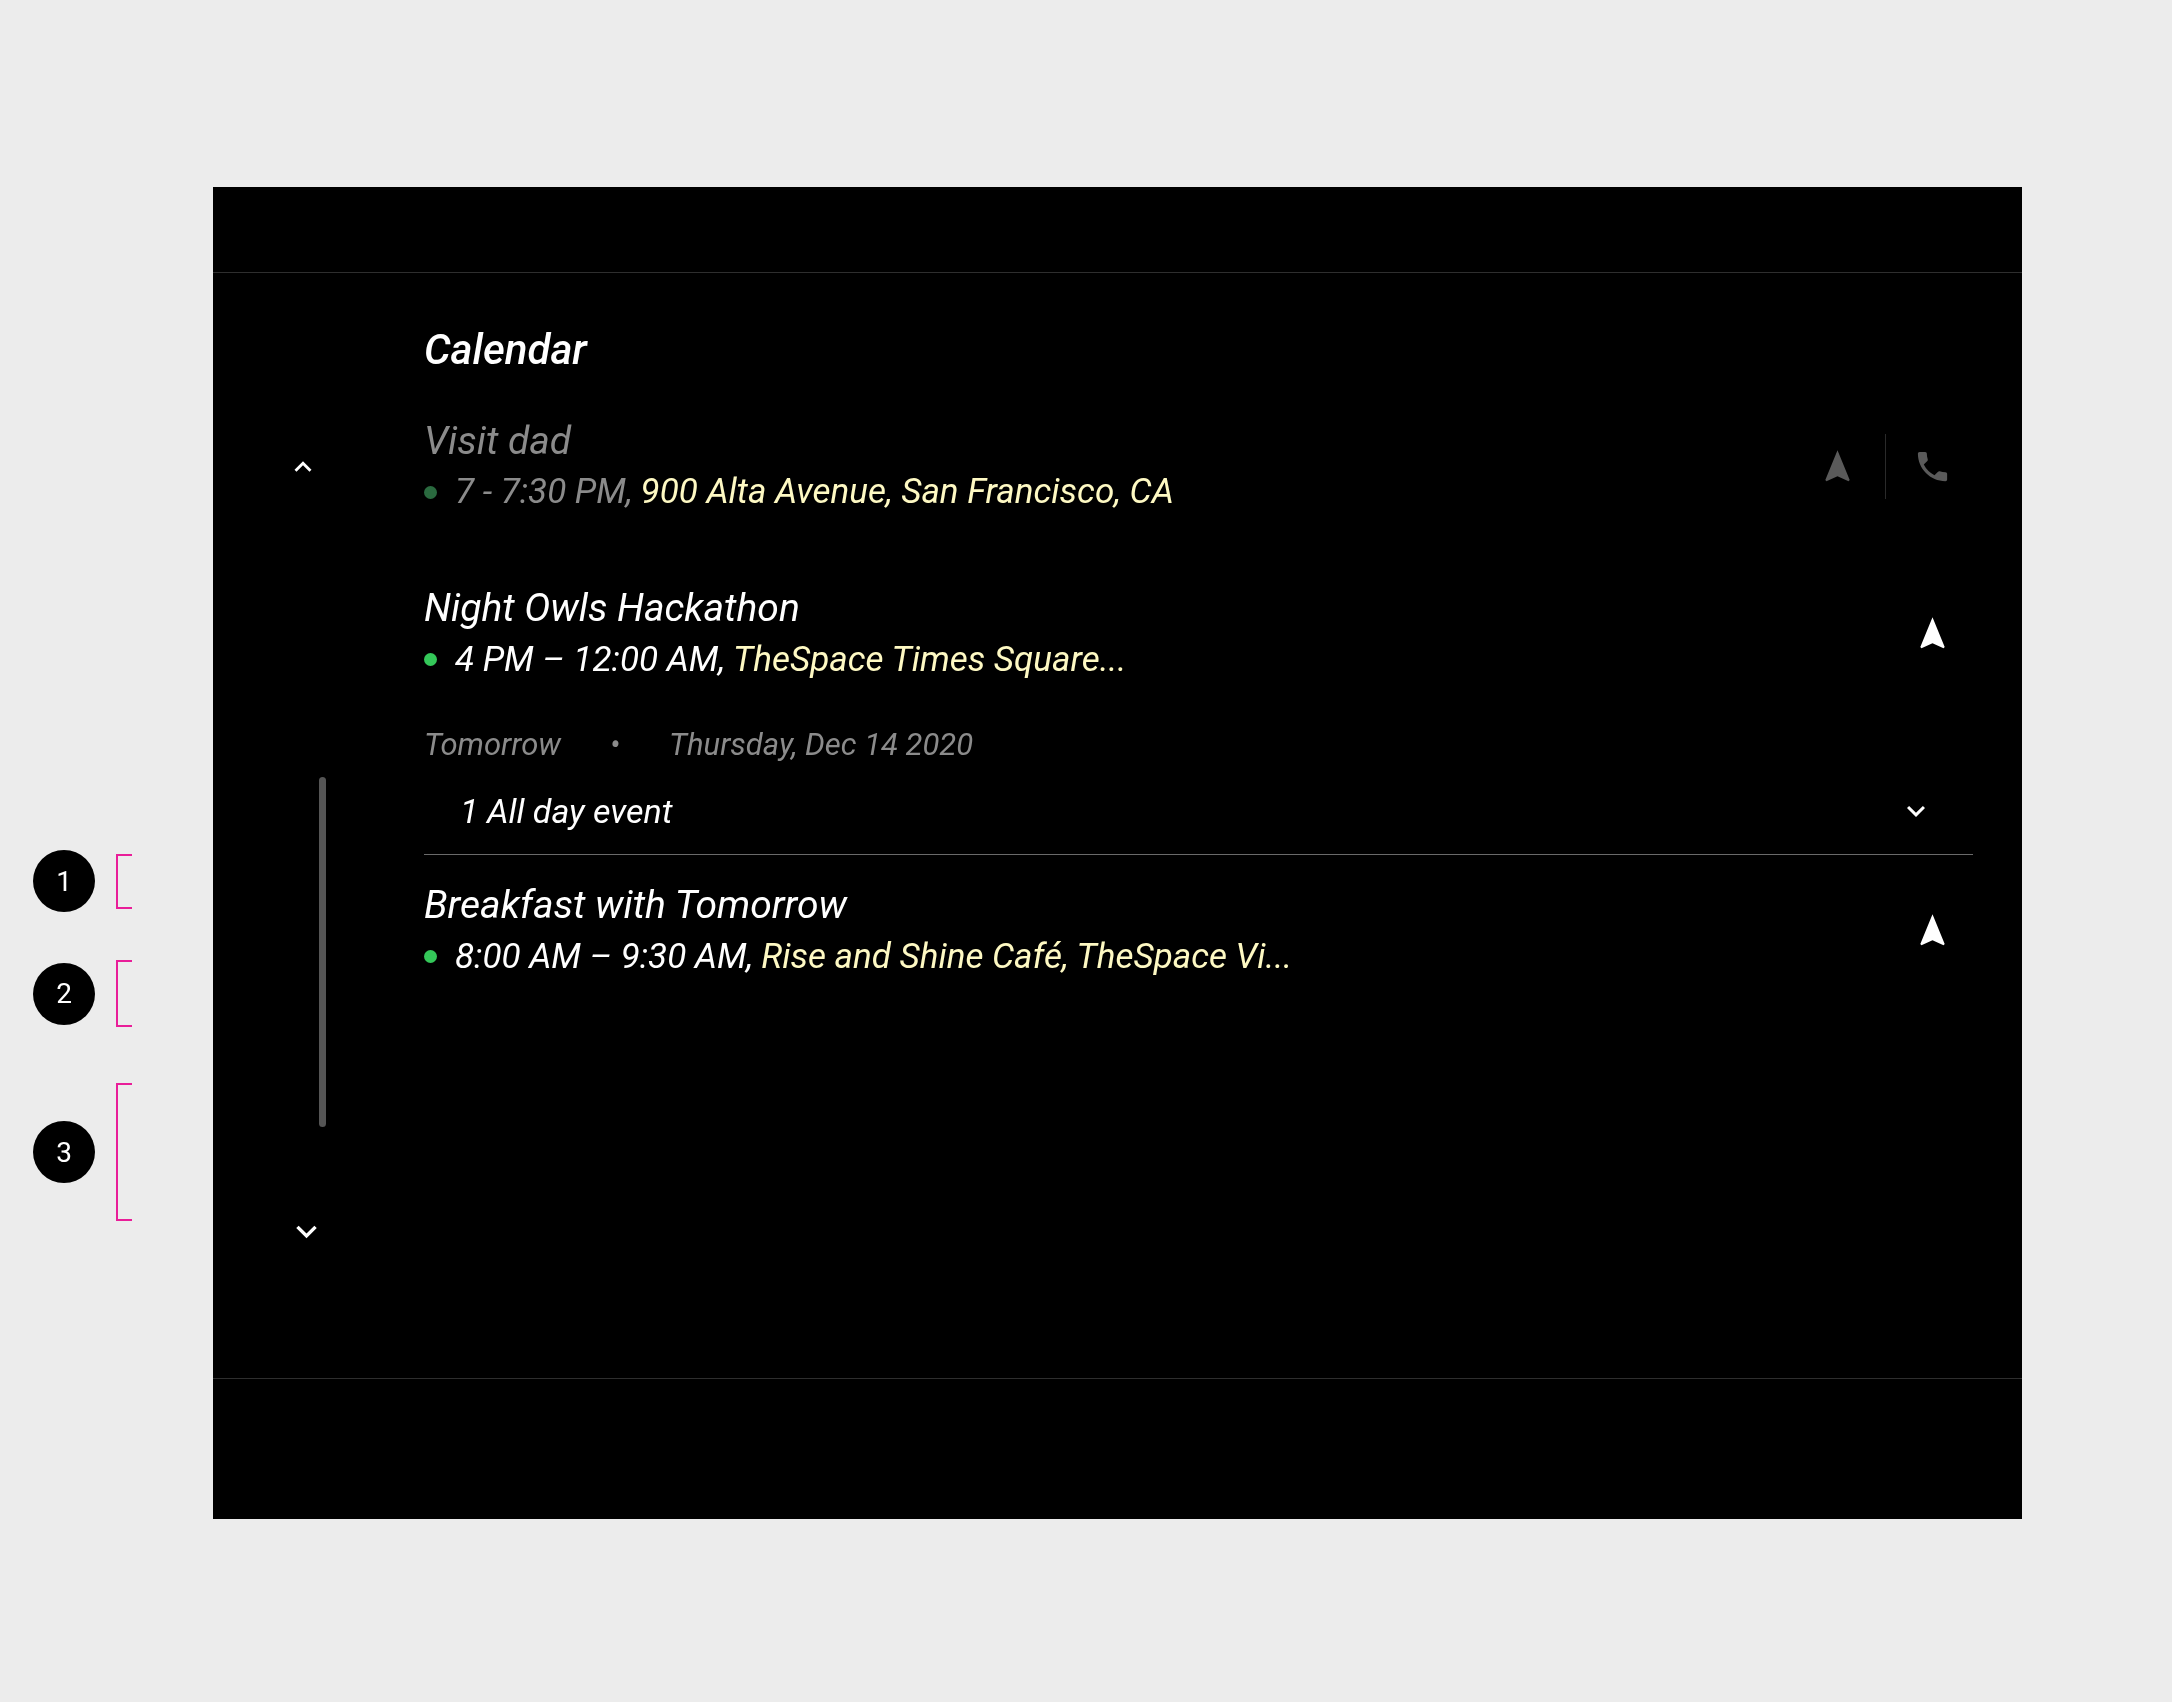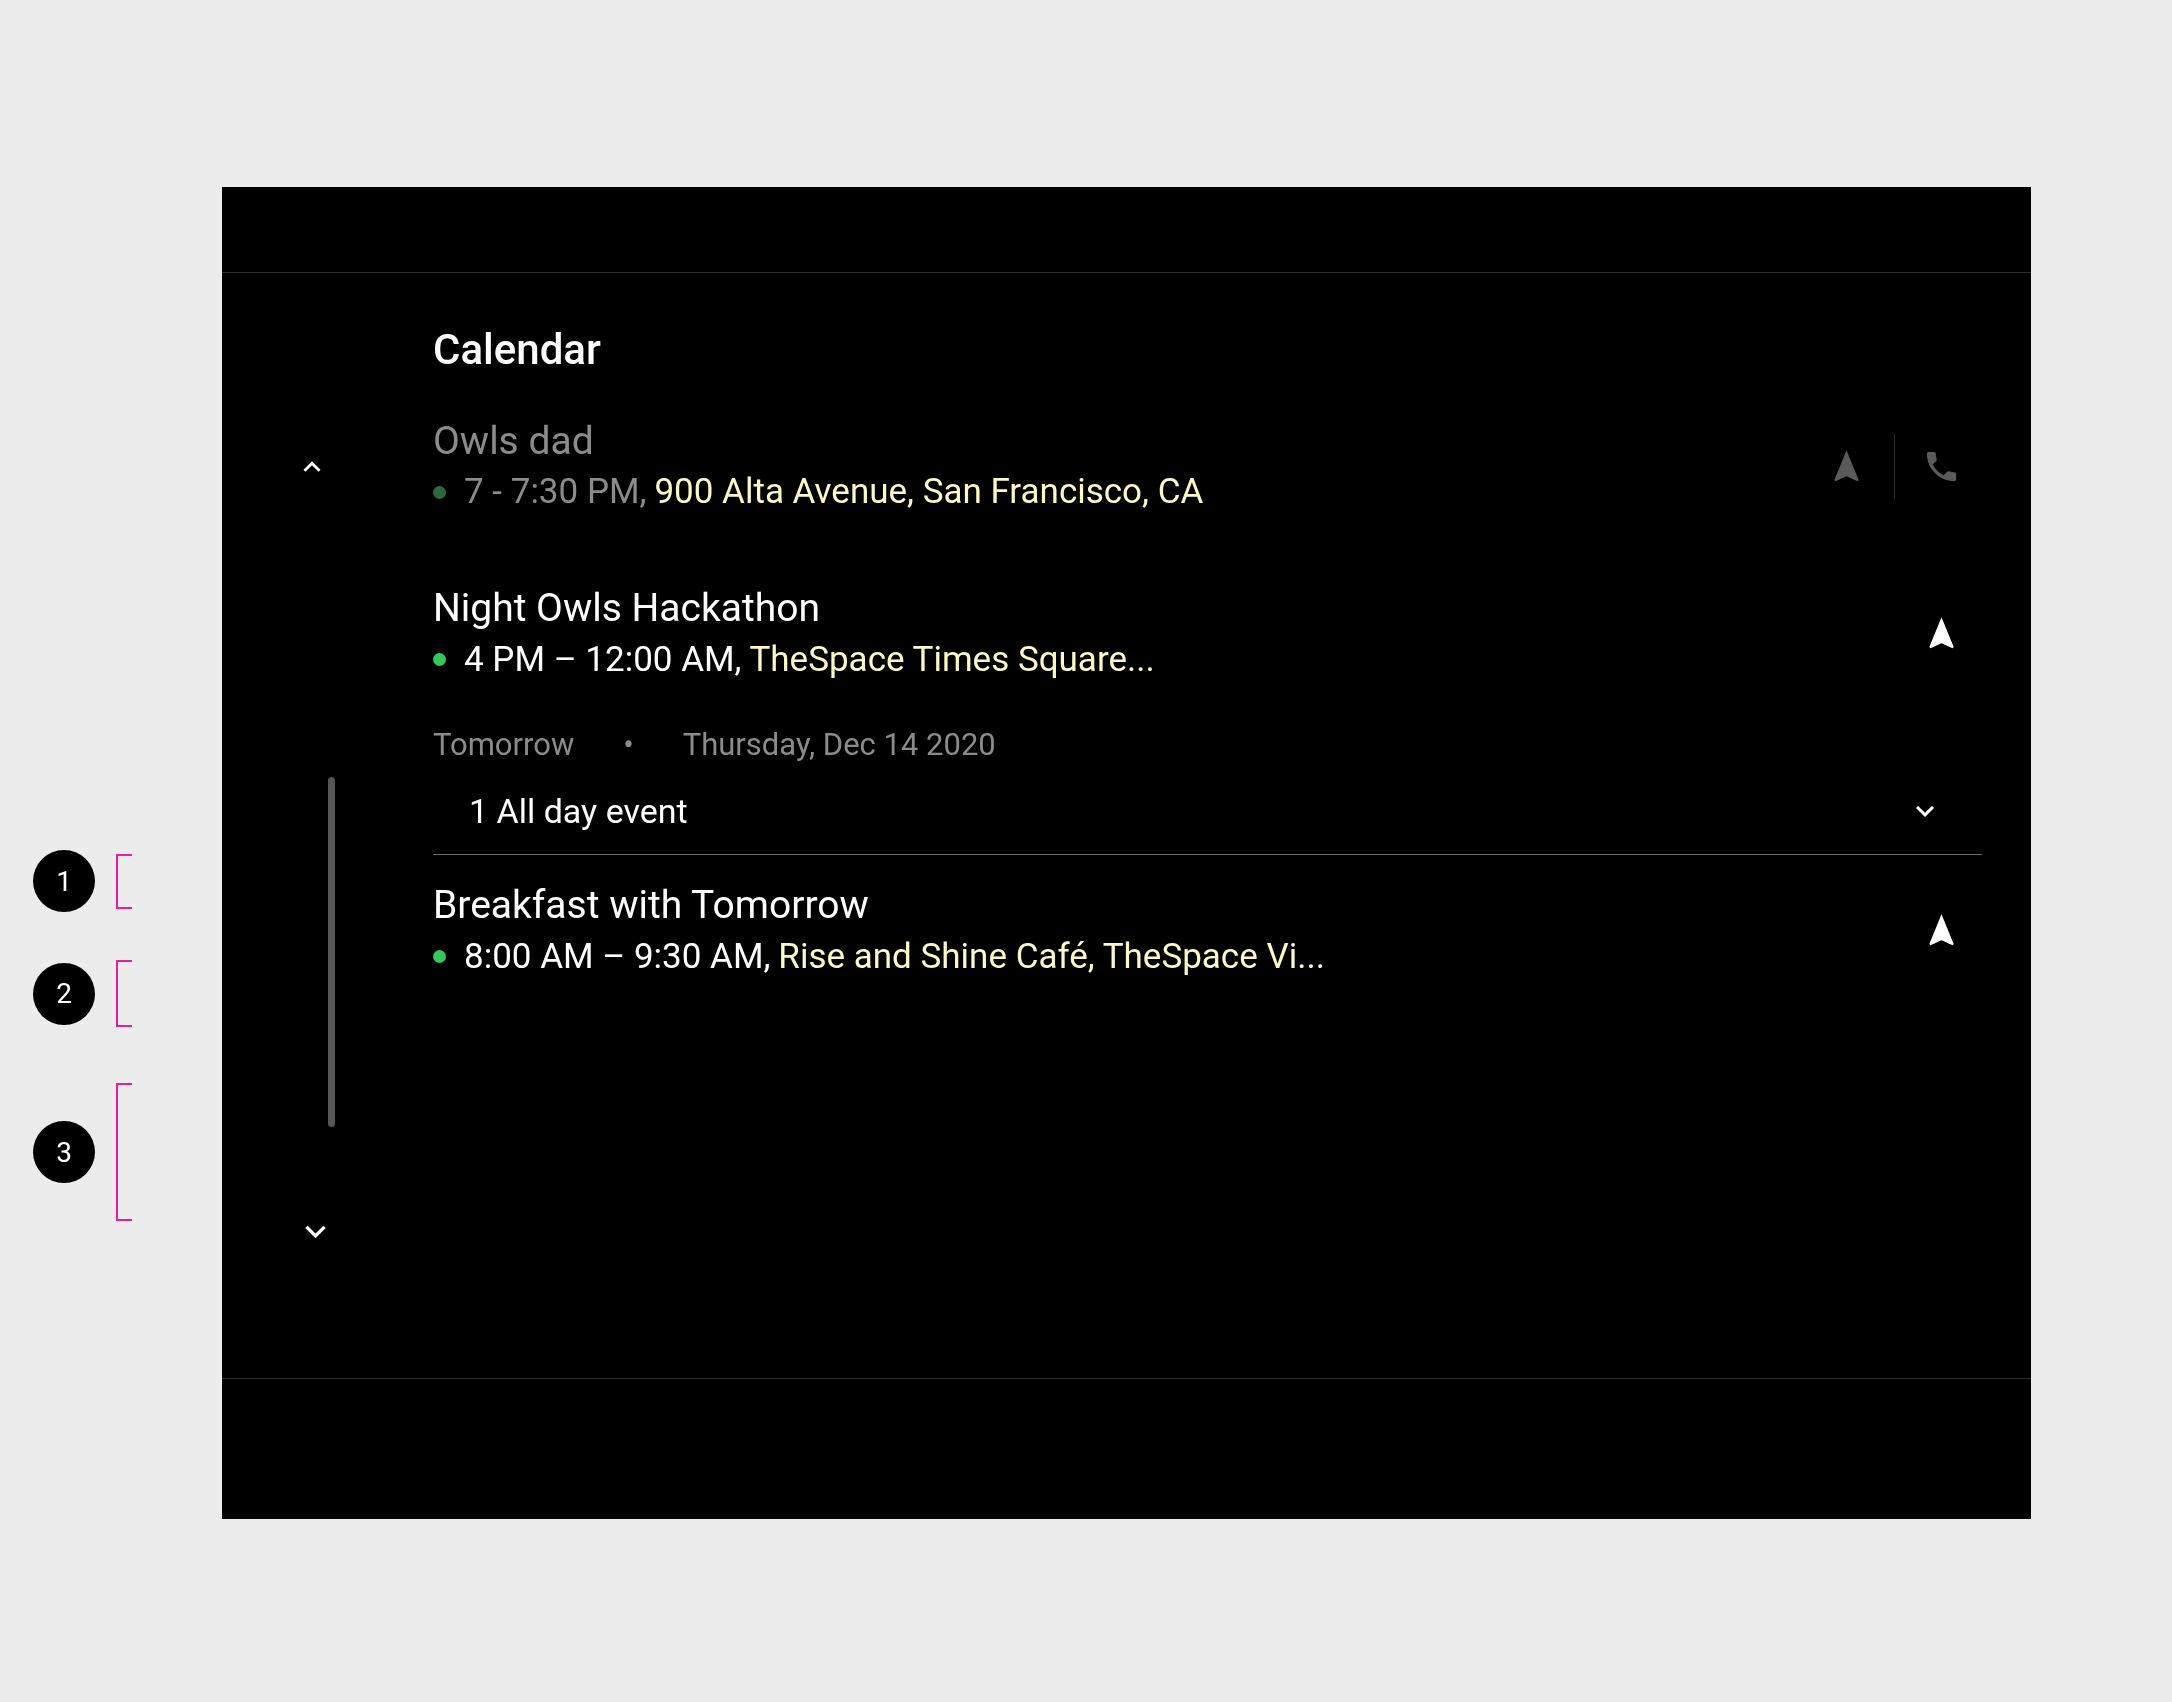--- a/index.html
+++ b/index.html
@@ -17,27 +17,28 @@
     .stage {
       position: absolute;
       top: 33px;
       left: 33px;
       right: 33px;
       bottom: 33px;
     }
     .frame {
       position: absolute;
       top: 154px;
-      left: 189px;
+      left: 180px;
       width: 1809px;
       height: 1332px;
       background: #000;
       color: #fff;
       display: flex;
       flex-direction: column;
+      font-style: italic;
     }
     .frame::before {
       content: "";
       position: absolute;
       top: 85px;
       left: 0;
       right: 0;
       height: 0.8px;
       background: #2e2e2e;
     }
@@ -240,21 +241,21 @@
               <path d="M7.41 8.59 12 13.17l4.59-4.58L18 10l-6 6-6-6z"></path>
             </svg>
         </div>
       </div>
 
       <div class="main">
         <h1 class="page-title">Calendar</h1>
 
         <div class="event-row dimmed">
           <div class="event-text">
-            <div class="event-title">Owls dad</div>
+            <div class="event-title">Visit dad</div>
             <div class="event-meta-line">
               <span class="status-dot status-green-dim"></span>
               <span class="event-time event-time-dim">7 - 7:30 PM,</span>
               <span class="event-location">900 Alta Avenue, San Francisco, CA</span>
             </div>
           </div>
           <div class="actions">
             <div class="action-btn">
               <svg width="39" height="39" viewBox="0 0 24 24" fill="#5a5a5a">
                   <path d="M12 2 4.5 20.29l.71.71L12 18l6.79 3 .71-.71z"></path>

